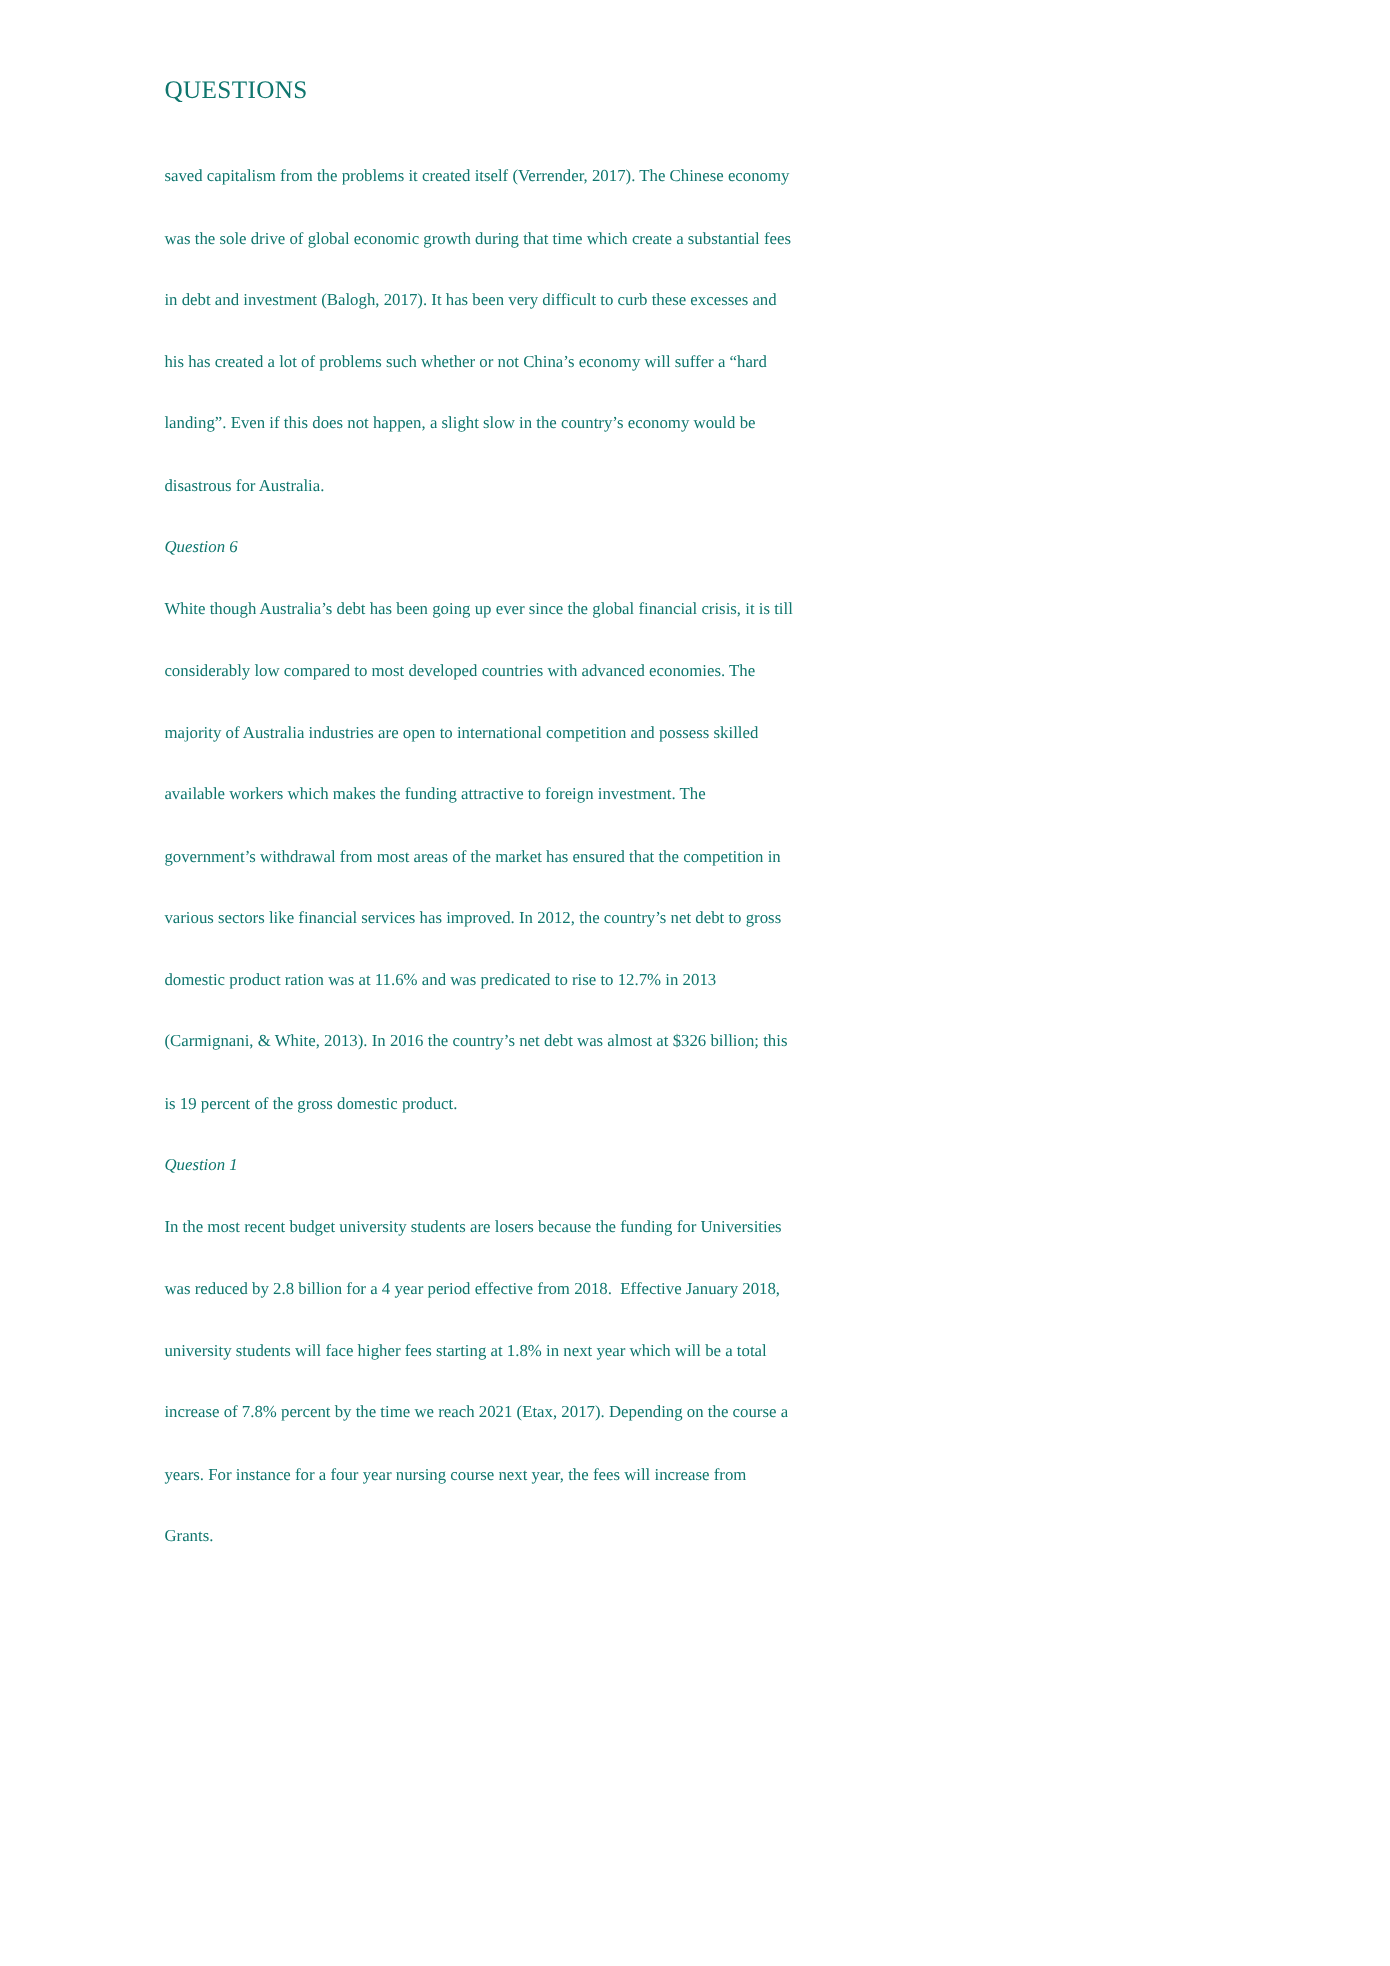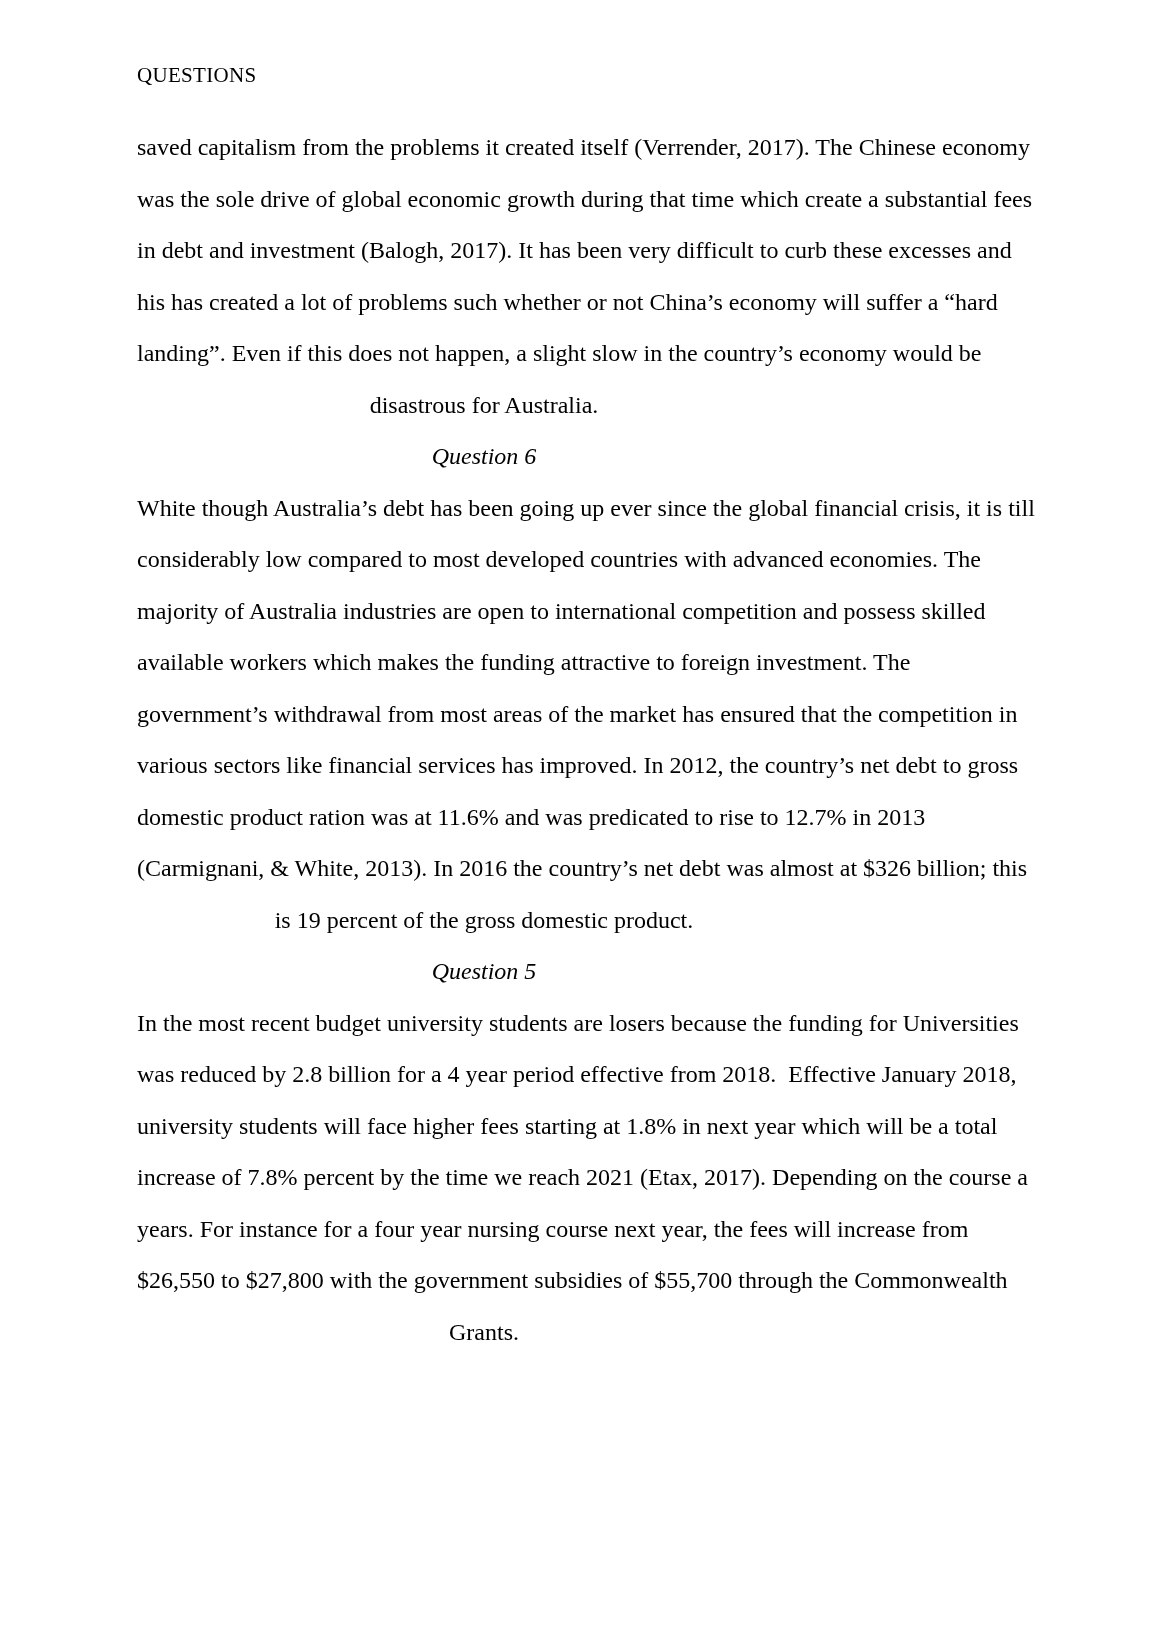--- a/index.html
+++ b/index.html
@@ -8,31 +8,30 @@
     background: #ffffff;
   }
   .page {
     position: relative;
     width: 968px;
     min-height: 1638px;
     background: #ffffff;
     box-sizing: border-box;
     padding: 62px 137px 40px 137px;
     font-family: "Liberation Serif", "DejaVu Serif", serif;
-    color: #000000;
+    color: #0f766e;
   }
   .doc-header {
     font-size: 21px;
     line-height: 26px;
     margin-bottom: 34px;
     letter-spacing: 0.3px;
   }
   .doc-body {
-    font-size: 24px;
-    text-align: center;
+    font-size: 14px;
   }
   .text-line {
     line-height: 51.5px;
     white-space: pre;
   }
   .question-heading .text-line {
     line-height: 51.5px;
     font-style: italic;
   }
 </style>
@@ -58,25 +57,24 @@
         <div class="text-line">considerably low compared to most developed countries with advanced economies. The</div>
         <div class="text-line">majority of Australia industries are open to international competition and possess skilled</div>
         <div class="text-line">available workers which makes the funding attractive to foreign investment. The</div>
         <div class="text-line">government’s withdrawal from most areas of the market has ensured that the competition in</div>
         <div class="text-line">various sectors like financial services has improved. In 2012, the country’s net debt to gross</div>
         <div class="text-line">domestic product ration was at 11.6% and was predicated to rise to 12.7% in 2013</div>
         <div class="text-line">(Carmignani, &amp; White, 2013). In 2016 the country’s net debt was almost at $326 billion; this</div>
         <div class="text-line">is 19 percent of the gross domestic product.</div>
       </div>
       <div class="question-heading">
-        <div class="text-line">Question 5</div>
+        <div class="text-line">Question 1</div>
       </div>
       <div class="paragraph">
         <div class="text-line">In the most recent budget university students are losers because the funding for Universities</div>
         <div class="text-line">was reduced by 2.8 billion for a 4 year period effective from 2018.  Effective January 2018,</div>
         <div class="text-line">university students will face higher fees starting at 1.8% in next year which will be a total</div>
         <div class="text-line">increase of 7.8% percent by the time we reach 2021 (Etax, 2017). Depending on the course a</div>
         <div class="text-line">years. For instance for a four year nursing course next year, the fees will increase from</div>
-        <div class="text-line">$26,550 to $27,800 with the government subsidies of $55,700 through the Commonwealth</div>
         <div class="text-line">Grants.</div>
       </div>
     </div>
 </div>
 
 </body></html>

